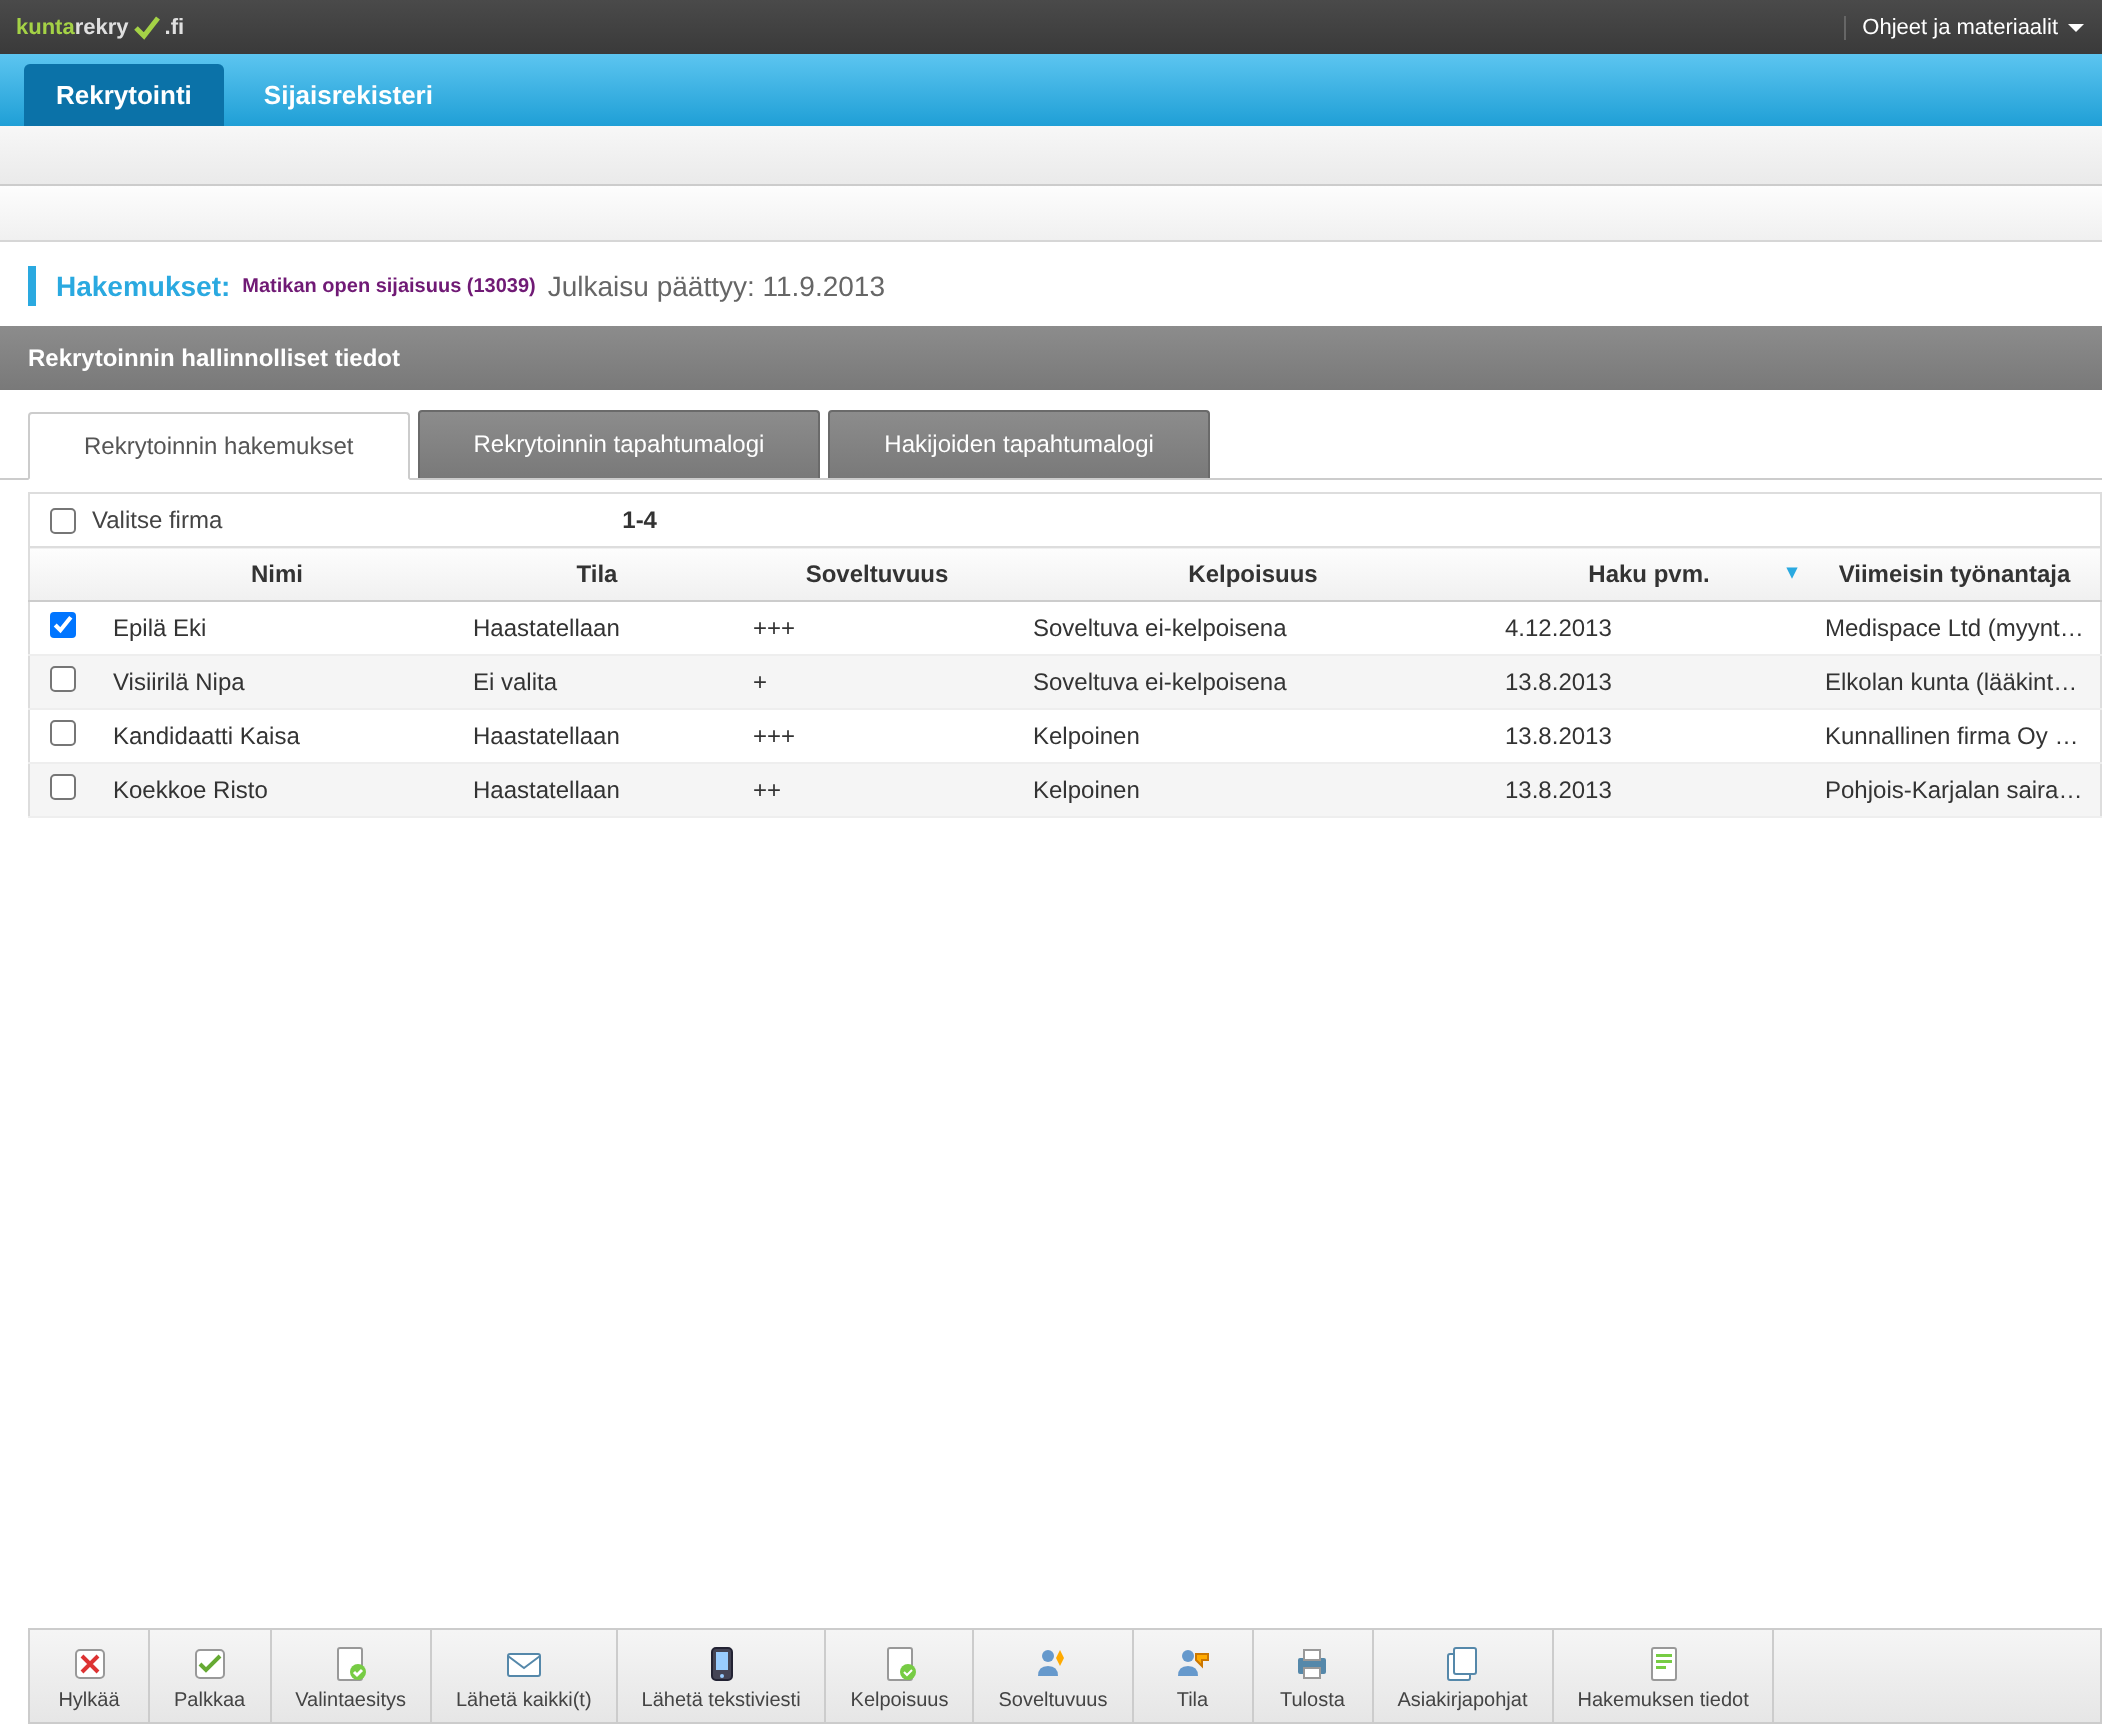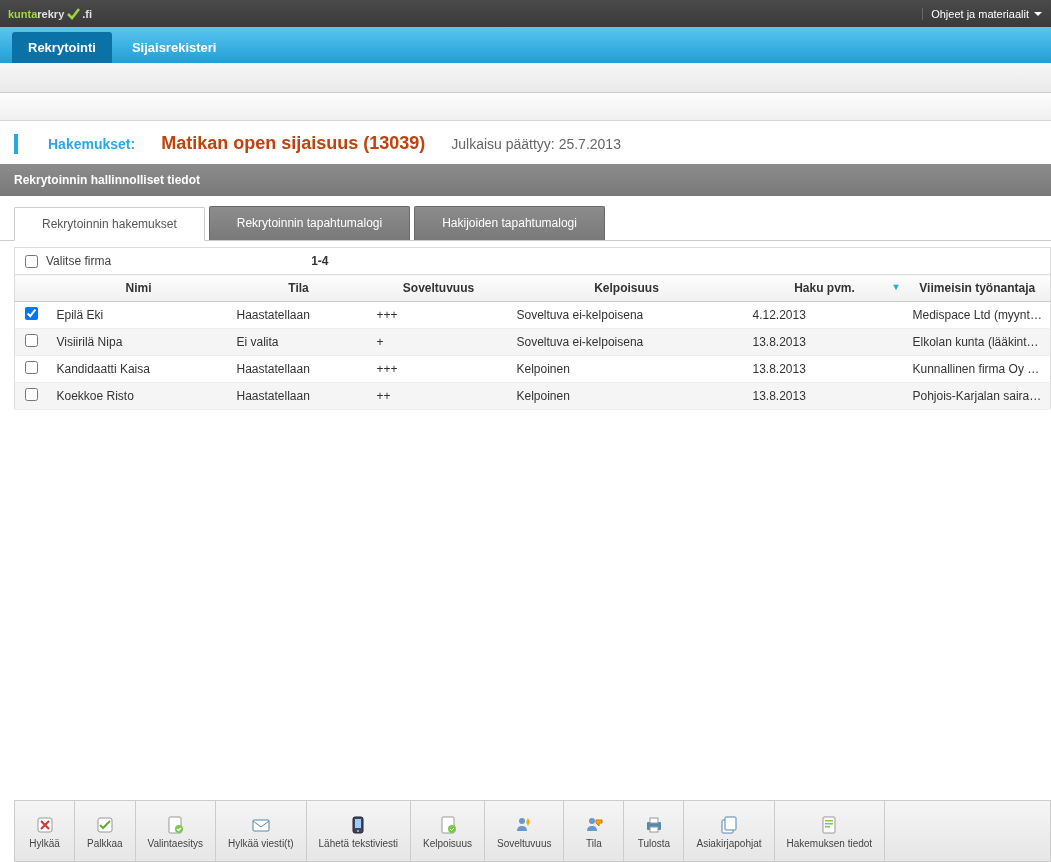--- a/index.html
+++ b/index.html
@@ -10,24 +10,24 @@
 .logo .k2 { color: #e0e0e0; }
 .logo svg { margin: 0 2px; }
 .top-right { color: #fff; font-size: 11px; display: flex; align-items: center; cursor: pointer; border-left: 1px solid #666; padding-left: 8px; text-align: right; }
 .top-right svg { margin-left: 4px; }
 .navbar { height: 36px; background: linear-gradient(#5cc5f0, #1f9fd6); display: flex; align-items: flex-end; padding-left: 12px; }
 .navtab { padding: 8px 16px; color: #fff; font-size: 13px; font-weight: bold; cursor: pointer; border-radius: 3px 3px 0 0; margin-right: 4px; }
 .navtab.active { background: #0b72a8; }
 .subbar { height: 30px; background: linear-gradient(#f7f7f7, #eaeaea); border-bottom: 1px solid #ccc; }
 .spacer { height: 28px; background: linear-gradient(#fdfdfd, #f0f0f0); border-bottom: 1px solid #d6d6d6; }
 .content { padding: 0; }
-.titlebar { padding: 12px 14px 10px 14px; display: flex; align-items: center; gap: 20px; }
+.titlebar { padding: 12px 14px 10px 14px; display: flex; align-items: center; }
 .titlebar .bar { width: 4px; height: 20px; background: #2aa9e0; margin-right: 10px; }
 .titlebar .label { color: #2aa9e0; font-weight: bold; font-size: 14px; margin-right: 6px; }
-.titlebar .main { color: #c2410c; font-weight: bold; font-size: 18px; }
+.titlebar .main { color: #701a75; font-weight: bold; font-size: 10px; }
 .titlebar .sub { color: #666; font-size: 14px; margin-left: 6px; }
 .sectionhead { background: linear-gradient(#8c8c8c, #797979); color: #fff; font-weight: bold; padding: 9px 14px; font-size: 12px; }
 .tabs { display: flex; margin-top: 10px; padding-left: 14px; border-bottom: 1px solid #ccc; }
 .tab { padding: 9px 27px; font-size: 12px; color: #fff; background: linear-gradient(#8c8c8c, #797979); border: 1px solid #6a6a6a; border-bottom: none; margin-right: 4px; cursor: pointer; border-radius: 2px 2px 0 0; }
 .tab.active { background: #fff; color: #555; border: 1px solid #ccc; border-bottom: 1px solid #fff; position: relative; top: 1px; }
 .tablewrap { padding: 6px 0 0 14px; }
 .toolbar-row { display: flex; align-items: center; padding: 6px 4px; border: 1px solid #ddd; border-bottom: none; background: #fff; }
 .toolbar-row .chk { margin: 0 8px 0 6px; }
 .toolbar-row .lbl { color: #444; }
 .toolbar-row .count { margin-left: 200px; font-weight: bold; color: #333; }
@@ -36,21 +36,21 @@
 .grid th .sortind { color: #2aa9e0; position: absolute; right: 6px; font-size: 10px; }
 .grid td { padding: 5px 8px; border-bottom: 1px solid #eee; color: #333; white-space: nowrap; overflow: hidden; text-overflow: ellipsis; }
 .grid tr.alt td { background: #f5f5f5; }
 .grid .chkcell { width: 34px; text-align: center; }
 .col-nimi { width: 180px; }
 .col-tila { width: 140px; }
 .col-sov { width: 140px; }
 .col-kelp { width: 236px; }
 .col-haku { width: 160px; }
 .col-emp { }
-.bottombar { position: absolute; bottom: 0; left: 14px; right: 0; height: 62px; background: linear-gradient(#f5f5f5, #e6e6e6); border: 1px solid #ccc; display: flex; text-align: center; }
+.bottombar { position: absolute; bottom: 0; left: 14px; right: 0; height: 48px; background: linear-gradient(#f5f5f5, #e6e6e6); border: 1px solid #ccc; display: flex; text-align: center; }
 .bbtn { flex: 0 0 auto; display: flex; flex-direction: column; align-items: center; justify-content: center; padding: 4px 12px; border-right: 1px solid #ccc; cursor: pointer; min-width: 60px; }
 .bbtn .ic { width: 22px; height: 22px; display: flex; align-items: center; justify-content: center; margin-bottom: 2px; }
 .bbtn .lbl { font-size: 10px; color: #444; white-space: nowrap; }
 input[type=checkbox] { width: 13px; height: 13px; }
 </style>
 </head>
 <body>
 
 <div class="topbar">
   <div class="logo">
@@ -74,21 +74,21 @@
   <div class="navtab">Sijaisrekisteri</div>
 </div>
 <div class="subbar"></div>
 <div class="spacer"></div>
 
 <div class="content">
   <div class="titlebar">
     <div class="bar"></div>
     <span class="label">Hakemukset:</span>
     <span class="main">Matikan open sijaisuus (13039)</span>
-    <span class="sub">Julkaisu päättyy: 25.7.2013</span>
+    <span class="sub">Julkaisu päättyy: 11.9.2013</span>
   </div>
 
   <div class="sectionhead">Rekrytoinnin hallinnolliset tiedot</div>
 
   <div class="tabs">
     <div class="tab active">Rekrytoinnin hakemukset</div>
     <div class="tab">Rekrytoinnin tapahtumalogi</div>
     <div class="tab">Hakijoiden tapahtumalogi</div>
   </div>
 
@@ -181,21 +181,21 @@
       </div>
       <div class="lbl">Valintaesitys</div>
     </div>
     <div class="bbtn">
       <div class="ic">
         <svg width="20" height="20" viewBox="0 0 20 20">
           <rect x="2" y="5" width="16" height="11" rx="1" fill="#fff" stroke="#58a"></rect>
           <path d="M2 6 L10 12 L18 6" stroke="#58a" fill="none"></path>
         </svg>
       </div>
-      <div class="lbl">Hylkää viesti(t)</div>
+      <div class="lbl">Lähetä kaikki(t)</div>
     </div>
     <div class="bbtn">
       <div class="ic">
         <svg width="20" height="20" viewBox="0 0 20 20">
           <rect x="5" y="2" width="10" height="16" rx="2" fill="#445" stroke="#223"></rect>
           <rect x="7" y="4" width="6" height="9" fill="#9cf"></rect>
           <circle cx="10" cy="16" r="1" fill="#9cf"></circle>
         </svg>
       </div>
       <div class="lbl">Lähetä tekstiviesti</div>

